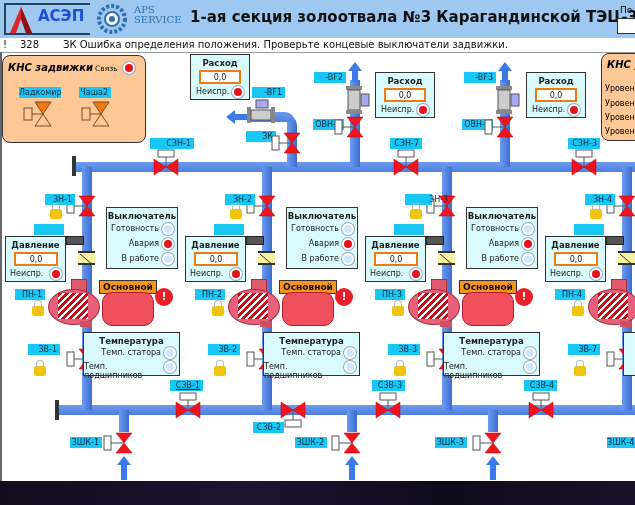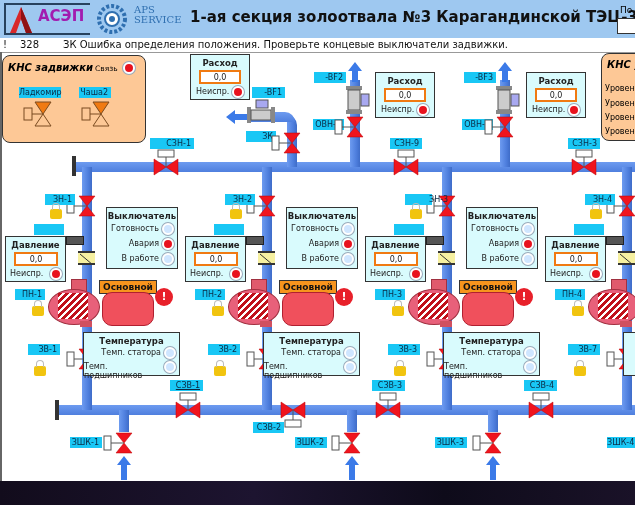--- a/index.html
+++ b/index.html
@@ -28,21 +28,21 @@
 </style>
 </head>
 <body>
 
 <div id="header" class="abs">
   <div class="abs" style="left:4px;top:3px;width:86px;height:32px;border:2px solid #27425e;border-right:none;box-sizing:border-box;">
     <svg width="26" height="28" style="left:2px;top:1px;">
       <polygon points="2,27 13,1 24,27 18,27 13,13 8,27" fill="#d8282a"></polygon>
       <polygon points="13,1 24,27 18,27 13,13" fill="#8f1114"></polygon>
     </svg>
-    <span class="abs" style="left:32px;top:2px;font-size:15px;font-weight:bold;color:#a21caf;">АСЭП</span>
+    <span class="abs" style="left:32px;top:2px;font-size:15px;font-weight:bold;color:#1d4ed8;">АСЭП</span>
   </div>
   <div class="abs" style="left:94px;top:2px;width:90px;height:34px;">
     <svg width="32" height="32" style="left:2px;top:1px;">
       <circle cx="16" cy="16" r="13" fill="none" stroke="#2f6fb0" stroke-width="4" stroke-dasharray="3 2"></circle>
       <circle cx="16" cy="16" r="7" fill="#fff" stroke="#2f6fb0" stroke-width="2"></circle>
       <circle cx="16" cy="16" r="3" fill="#2f6fb0"></circle>
     </svg>
     <span class="abs" style="left:40px;top:2px;font-family:'DejaVu Serif',serif;font-size:10px;color:#2f6fb0;">APS</span>
     <span class="abs" style="left:40px;top:12px;font-family:'DejaVu Serif',serif;font-size:10px;color:#2f6fb0;">SERVICE</span>
   </div>
@@ -162,21 +162,21 @@
   <div class="ttl">Расход</div>
   <div class="valbox" style="left:8px;top:15px;width:42px;height:14px;">0,0</div>
   <span class="abs" style="left:5px;top:32px;">Неиспр.</span>
   <span class="led red" style="left:41px;top:31px;"></span>
 </div>
 
 <div class="tag" style="left:246px;top:131px;width:30px;">ЗК</div>
 <div class="tag" style="left:313px;top:119px;width:31px;">ОВН-1</div>
 <div class="tag" style="left:462px;top:119px;width:31px;">ОВН-2</div>
 <div class="tag" style="left:150px;top:138px;width:44px;">СЗН-1</div>
-<div class="tag" style="left:390px;top:138px;width:32px;">СЗН-9</div>
+<div class="tag" style="left:390px;top:138px;width:32px;">СЗН-7</div>
 <div class="tag" style="left:568px;top:138px;width:32px;">СЗН-3</div>
 
 <div class="tag" style="left:170px;top:380px;width:33px;text-decoration:underline;">СЗВ-1</div>
 <div class="tag" style="left:253px;top:422px;width:31px;">СЗВ-2</div>
 <div class="tag" style="left:372px;top:380px;width:33px;">СЗВ-3</div>
 <div class="tag" style="left:524px;top:380px;width:33px;">СЗВ-4</div>
 <div class="tag" style="left:70px;top:437px;width:32px;">ЗШК-1</div>
 <div class="tag" style="left:295px;top:437px;width:32px;">ЗШК-2</div>
 <div class="tag" style="left:435px;top:437px;width:32px;">ЗШК-3</div>
 <div class="tag" style="left:607px;top:437px;width:30px;">ЗШК-4</div>

